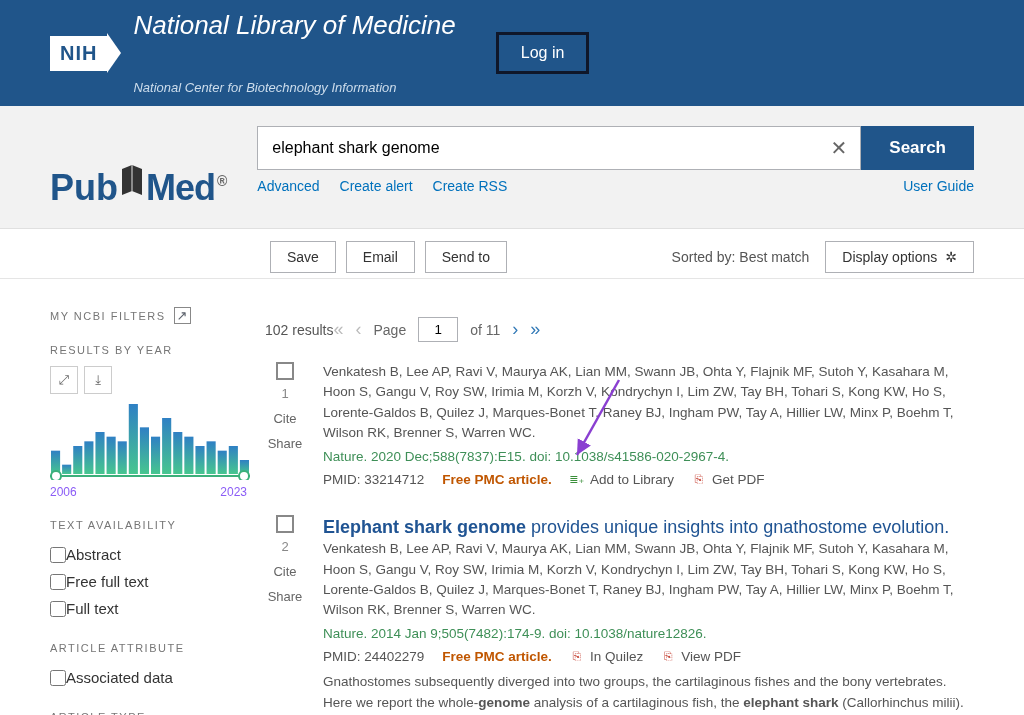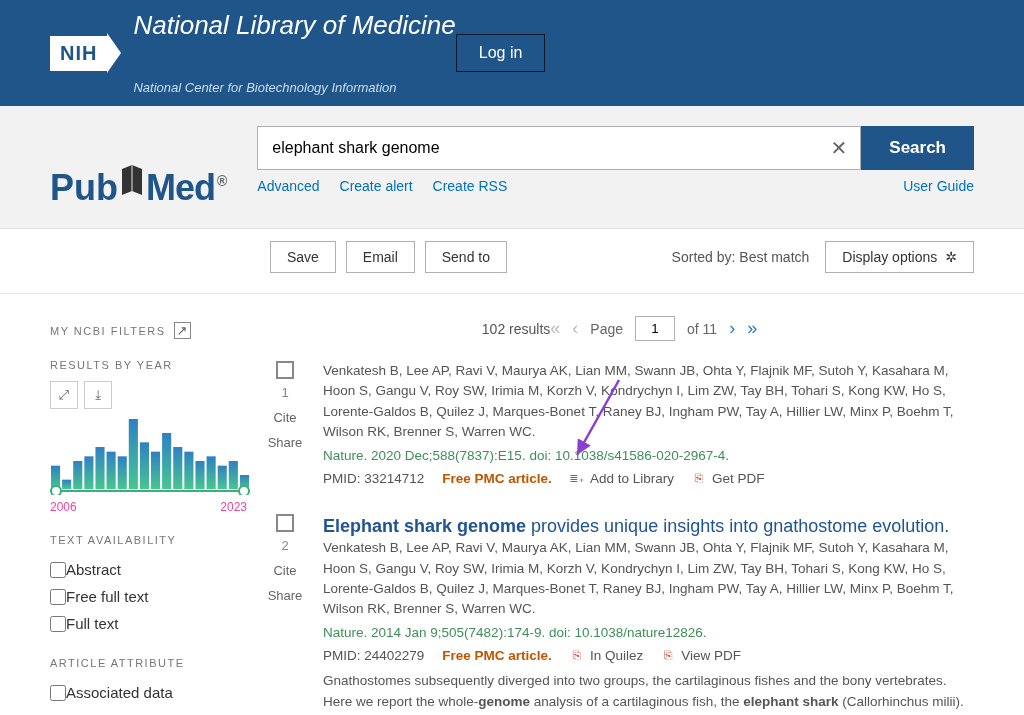--- a/index.html
+++ b/index.html
@@ -7,58 +7,58 @@
   a { color:#0071bc; text-decoration:none; cursor:pointer; }
 
   
   .nih-banner { background:#20558a; color:#fff; height:106px; display:flex; align-items:center; padding:0 50px; justify-content:flex-start; }
   .nih-left { display:flex; align-items:center; gap:12px; }
   .nih-logo { display:flex; align-items:center; }
   .nih-logo-box { background:#fff; color:#20558a; font-weight:bold; font-size:20px; padding:6px 10px; letter-spacing:1px; }
   .nih-logo-arrow { width:0; height:0; border-top:20px solid transparent; border-bottom:20px solid transparent; border-left:14px solid #fff; }
   .nih-text .t1 { font-size:26px; font-weight:400; line-height:1.1;font-style:italic; }
   .nih-text .t2 { font-size:13px; font-style:italic; color:#cdddec;margin-top:40px; }
-  .login-btn { border:1px solid #0f172a; background:transparent; color:#fff; padding:9px 22px; font-size:16px; cursor:pointer; }
+  .login-btn { border:3px solid #0f172a; background:transparent; color:#fff; padding:9px 22px; font-size:16px; cursor:pointer;margin-left:40px; }
 
   
   .search-area { background:#f2f2f2; border-bottom:1px solid #e0e0e0; padding:20px 50px 16px 50px; }
   .search-row { display:flex; align-items:flex-start; gap:30px; }
   .pubmed-logo { font-size:36px; font-weight:700; color:#20558a; display:flex; align-items:center; padding-top:4px;margin-top:33px; }
   .pubmed-logo sup { font-size:14px; color:#666; margin-left:2px; margin-top:-14px; }
   .pubmed-logo .book { display:inline-block; color:#333; font-size:36px; margin:0 -4px; transform:translateY(-2px); }
   .search-right { flex:1; }
   .search-box { display:flex; }
   .search-input { flex:1; border:1px solid #aeb0b5; background:#fff; padding:12px 14px; font-size:16px; border-right:none; }
   .clear-btn { background:#fff; border:1px solid #aeb0b5; border-left:none; width:44px; display:flex; align-items:center; justify-content:center; font-size:20px; color:#666; cursor:pointer; }
   .search-btn { background:#20558a; color:#fff; border:none; padding:0 28px; font-weight:600; font-size:17px; cursor:pointer; }
   .search-links { display:flex; justify-content:space-between; margin-top:8px; font-size:14px; }
   .search-links .left a { margin-right:16px; color:#0071bc; }
   .search-links .right a { color:#0071bc; }
 
   
-  .toolbar { max-width:1024px; margin:0 auto; padding:12px 50px 20px 270px; display:flex; align-items:center; justify-content:space-between; border-bottom:1px solid #e5e5e5; }
+  .toolbar { max-width:1024px; margin:0 auto; padding:12px 50px 5px 270px; display:flex; align-items:center; justify-content:space-between; border-bottom:1px solid #e5e5e5; }
   .toolbar .tb-left button, .display-opts { background:#fff; border:1px solid #aeb0b5; padding:7px 16px; margin-right:6px; cursor:pointer; font-size:14px; color:#333; }
   .toolbar .tb-right { display:flex; align-items:center; gap:16px; font-size:14px; color:#555; }
   .display-opts { margin-right:0; display:flex; align-items:center; gap:8px; }
 
   
   .main { display:flex; padding:0 50px; }
   .sidebar { width:215px; padding:24px 18px 0 0; font-size:13px; color:#5b616b; }
   .sidebar h4 { font-size:11px; letter-spacing:1.5px; color:#767676; font-weight:400; text-transform:uppercase; margin:20px 0 10px 0; }
   .sidebar .ncbi-filters { display:flex; align-items:center; gap:8px; margin-top:4px; }
   .chart-area { margin-bottom:6px; }
   .chart-btns { display:flex; gap:6px; margin-bottom:6px; }
   .chart-btns button { border:1px solid #ccc; background:#fff; width:28px; height:28px; cursor:pointer; color:#666; font-size:13px; display:flex; align-items:center; justify-content:center; }
   .chart-svg { width:200px; height:80px; }
-  .chart-years { display:flex; justify-content:space-between; font-size:12px; color:#ec4899; margin-top:2px; }
+  .chart-years { display:flex; justify-content:space-between; font-size:12px; color:#8b5cf6; margin-top:2px; }
   .facet-item { display:flex; align-items:center; gap:0; padding:5px 0; font-size:15px; color:#333; }
   .facet-item input { width:16px; height:16px; cursor:pointer; }
 
   .results { flex:1; padding:22px 0 30px 0; }
-  .results-top { display:flex; justify-content:center; align-items:center; color:#555; font-size:14px; margin-bottom:20px; }
+  .results-top { display:flex; justify-content:flex-start; align-items:center; color:#555; font-size:14px; margin-bottom:20px;margin-top:16px; }
   .pager { display:flex; align-items:center; gap:12px; color:#666; }
   .pager .nav { color:#bbb; font-size:18px; cursor:default; }
   .pager .nav.active { color:#337ab7; cursor:pointer; }
   .pager input { width:40px; text-align:center; border:1px solid #aeb0b5; padding:4px; }
 
   .result { display:flex; gap:18px; margin-bottom:28px; }
   .result .side { width:40px; text-align:center; font-size:13px; color:#666; }
   .result .side .cb { width:18px; height:18px; border:2px solid #888; margin:0 auto 6px auto; cursor:pointer; }
   .result .side .num { color:#888; margin-bottom:10px; }
   .result .side .act { margin-top:10px; cursor:pointer; }

